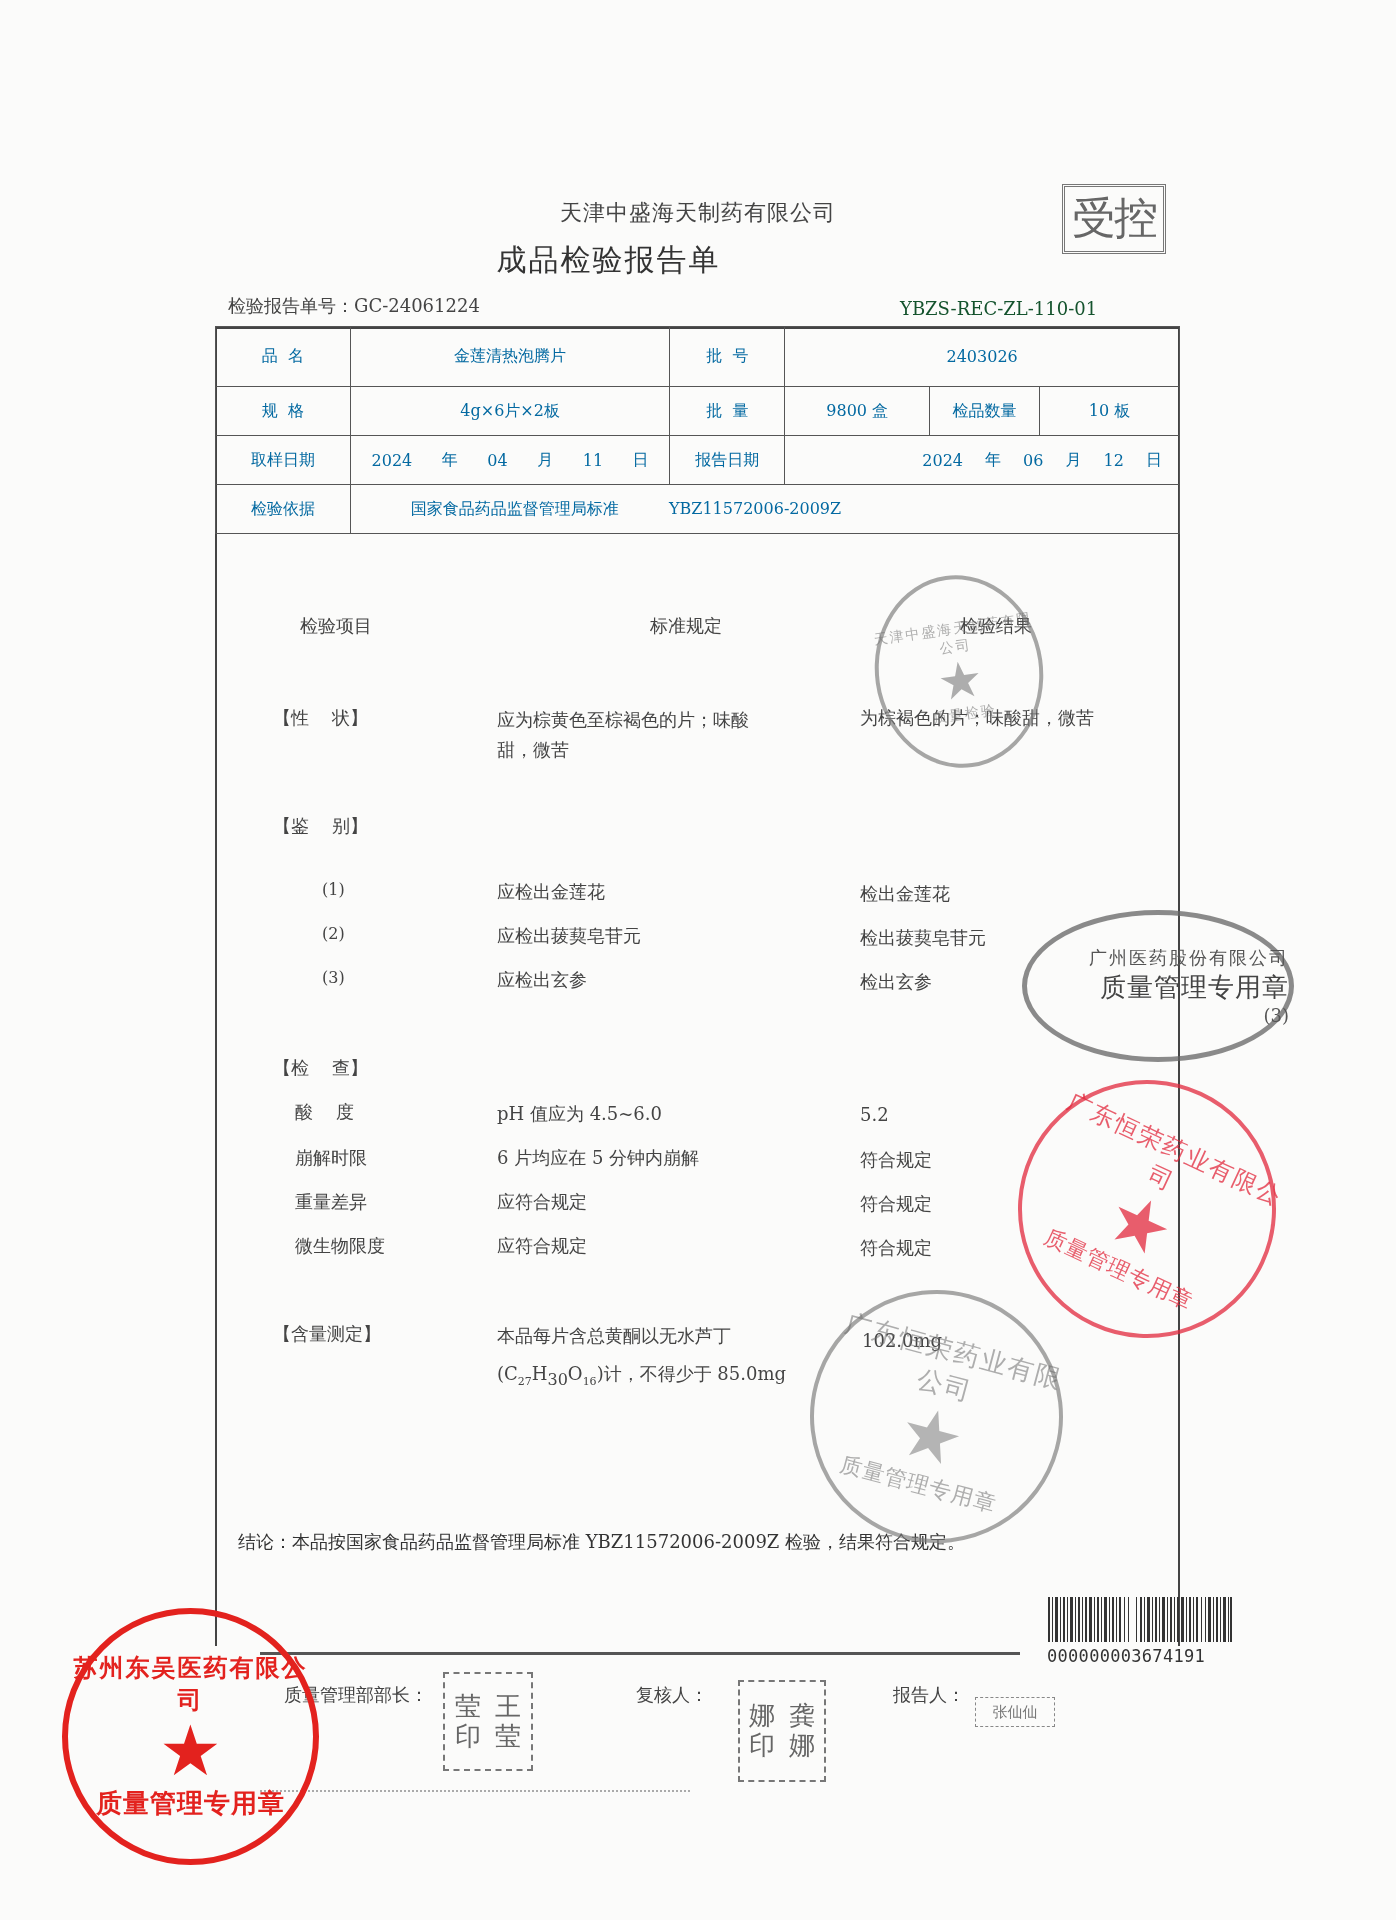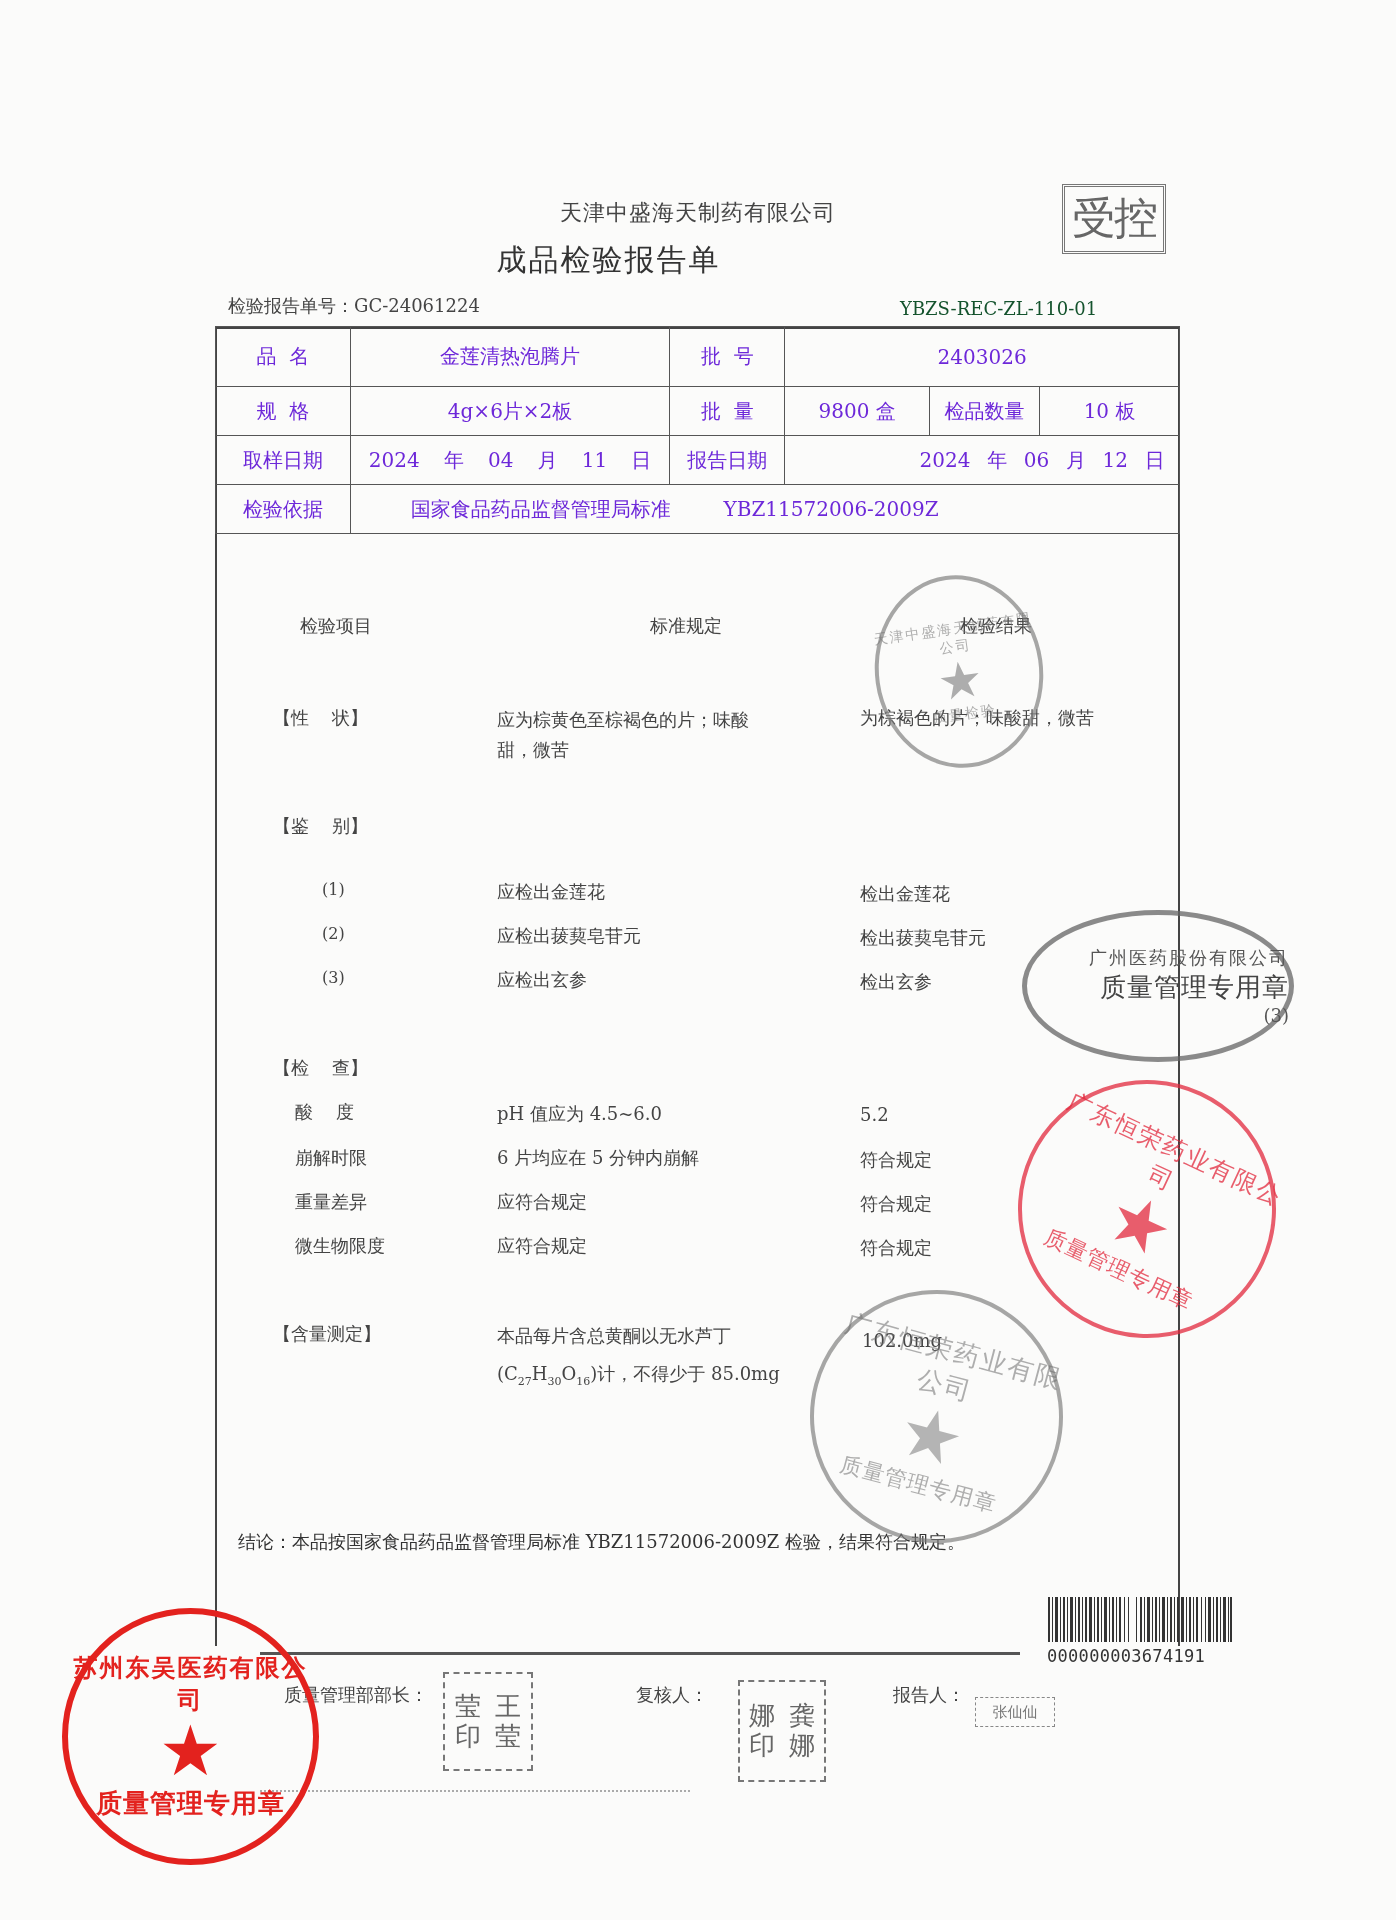--- a/index.html
+++ b/index.html
@@ -12,21 +12,21 @@
   .abs { position:absolute; }
   .company { left:0; width:1396px; top:198px; text-align:center; font-size:22px; letter-spacing:1px; color:#444; }
   .doc-title { left:0; width:1217px; top:240px; text-align:center; font-size:30px; letter-spacing:2px; color:#333; }
   .ctrl-stamp { left:1062px; top:184px; width:98px; height:64px; border:3px double #777; color:#666; font-size:44px; line-height:62px; text-align:center; letter-spacing:-2px; }
   .report-no { left:228px; top:294px; font-size:18px; color:#444; }
   .form-code { left:900px; top:298px; font-size:18px; color:#14532d; }
 
   .frame { left:215px; top:326px; width:965px; height:1320px; border-left:2px solid #444; border-right:2px solid #444; border-top:3px solid #444; box-sizing:border-box; }
   .frame-bottom { left:260px; top:1652px; width:760px; height:0; border-top:3px solid #555; }
 
-  table.info { position:absolute; left:215px; top:326px; width:965px; border-collapse:collapse; font-size:20px; color:#6d28d9; }
+  table.info { position:absolute; left:215px; top:326px; width:965px; border-collapse:collapse; font-size:16px; color:#0369a1; }
   table.info td { border:1.5px solid #555; height:48px; text-align:center; padding:0 6px; }
   .date-cell { display:flex; justify-content:space-around; align-items:center; }
 
   .col-h { font-size:18px; top:614px; color:#444; }
   .row { font-size:18px; color:#444; }
   .sec { left:273px; }
   .std { left:497px; }
   .res { left:860px; }
 
   .conclusion { left:230px; top:1530px; font-size:18px; color:#333;margin-left:8px; }
@@ -150,21 +150,21 @@
 <div class="abs row" style="left:295px; top:1190px">重量差异</div>
 <div class="abs row std" style="top:1190px">应符合规定</div>
 <div class="abs row res" style="top:1192px">符合规定</div>
 <div class="abs row" style="left:295px; top:1234px">微生物限度</div>
 <div class="abs row std" style="top:1234px">应符合规定</div>
 <div class="abs row res" style="top:1236px">符合规定</div>
 
 <div class="abs row sec" style="top:1322px">【含量测定】</div>
 <div class="abs row std" style="top:1324px">本品每片含总黄酮以无水芦丁</div>
 <div class="abs row std" style="top:1362px">
-  <span>(C</span><sub style="font-size:11px">27</sub><span>H</span><sub style="font-size:11px">30</sub><span>O</span><sub style="font-size:11px">16</sub><span>)计，不得少于 85.0mg</span>
+  <span>(C</span><sub style="font-size:11px">27</sub><span>H</span><sub style="font-size:16px">30</sub><span>O</span><sub style="font-size:11px">16</sub><span>)计，不得少于 85.0mg</span>
 </div>
 <div class="abs row" style="left:862px; top:1330px">102.0mg</div>
 
 <div class="abs conclusion">结论：本品按国家食品药品监督管理局标准 YBZ11572006-2009Z 检验，结果符合规定。</div>
 
 <svg class="abs barcode" viewBox="0 0 184 45" preserveAspectRatio="none">
   <g fill="#333">
     <rect x="0" y="0" width="2" height="45"></rect>
       <rect x="4" y="0" width="1" height="45"></rect>
       <rect x="7" y="0" width="3" height="45"></rect>

